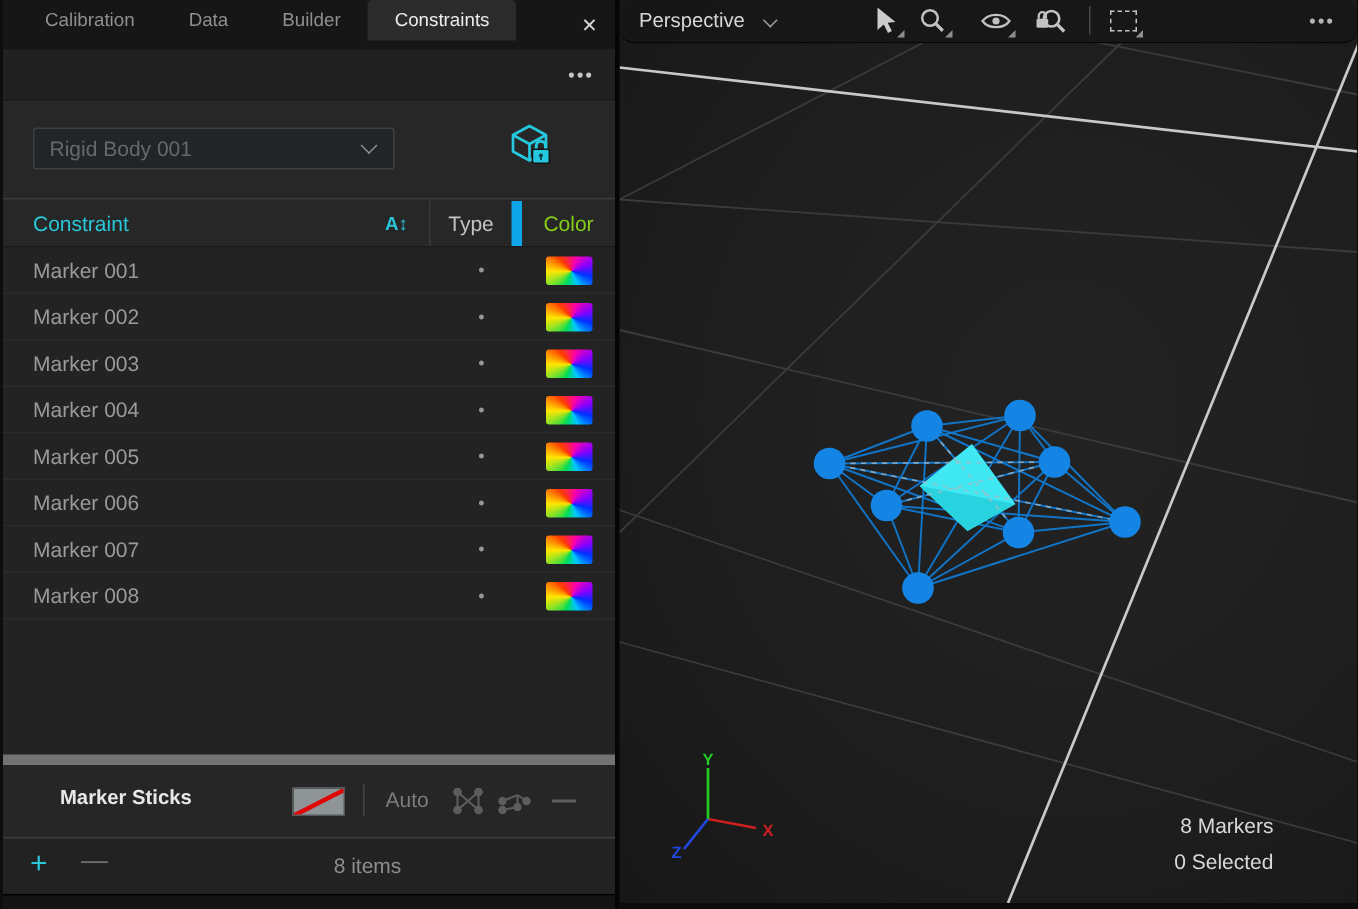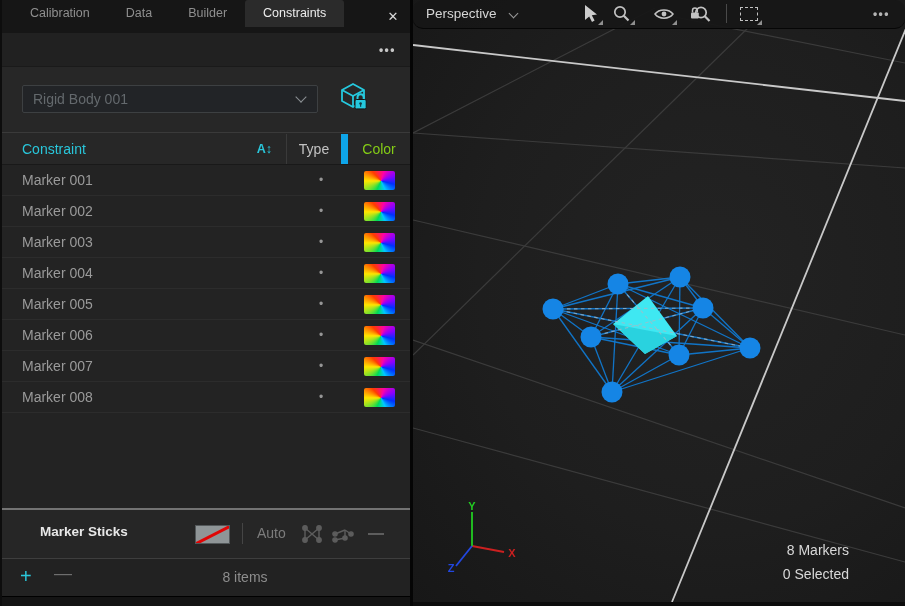--- a/index.html
+++ b/index.html
@@ -11,21 +11,21 @@
               background:#232323;border-left:2px solid #0d0d0d;box-sizing:border-box;}
   .tabbar{position:relative;height:33px;background:#161616;display:flex;padding-left:10px;flex:0 0 33px;}
   .tab{height:27px;line-height:27px;padding:0 18px;font-size:12.5px;color:#8f8f8f;cursor:default;white-space:nowrap;}
   .tab.active{background:#2b2b2b;color:#ececec;border-radius:3px 3px 0 0;}
   .close-btn{position:absolute;right:8px;top:7px;width:18px;height:18px;color:#d8d8d8;font-size:13px;
              display:flex;align-items:center;justify-content:center;}
   .menustrip{position:relative;height:33px;background:#212121;flex:0 0 33px;}
   .ellipsis{position:absolute;right:14px;top:50%;transform:translateY(-50%);color:#c6c6c6;font-size:12px;
             letter-spacing:1.5px;font-weight:bold;}
   .selector-section{position:relative;height:65px;background:#272727;border-top:1px solid #1a1a1a;flex:0 0 65px;}
-  .dropdown{position:absolute;left:20px;top:18px;width:296px;height:28px;background:#222427;border:1px solid #3d4042;
+  .dropdown{position:absolute;left:20px;top:18px;width:241px;height:28px;background:#222427;border:1px solid #3d4042;
             border-radius:2px;box-sizing:border-box;display:flex;align-items:center;}
   .dropdown-text{padding-left:10px;font-size:14px;color:#64696d;flex:1;}
   .chev{width:7px;height:7px;border-right:1.6px solid #8b9094;border-bottom:1.6px solid #8b9094;
         transform:rotate(45deg);margin-right:12px;margin-top:-4px;}
   .cube-btn{position:absolute;left:334px;top:82px;width:36px;height:36px;}
   .selector-section .cube-btn{top:13px;left:334px;}
 
   
   .theader{height:31px;background:#272727;border-top:1px solid #3a3a3a;border-bottom:1px solid #191919;
            display:flex;align-items:center;flex:0 0 31px;font-size:14px;}
@@ -35,21 +35,21 @@
   .th-color{width:62px;text-align:center;color:#84cc16;border-left:7px solid #0ea5e9;line-height:30px;}
   .rows-area{flex:1;background:#232323;overflow:hidden;}
   .trow{height:30px;border-bottom:1px solid #2c2c2c;display:flex;align-items:center;font-size:14px;background:#232323;}
   .rname{flex:1;color:#9a9a9a;padding-left:20px;}
   .rdot{width:54px;text-align:center;color:#969696;font-size:12px;}
   .rswatchc{width:62px;display:flex;justify-content:center;}
   .swatch{width:31px;height:19px;border-radius:2px;
     background:conic-gradient(from -90deg at 55% 52%, #ffe600, #ff3c00 13%, #ff00a8 30%, #8800ff 44%,
                #0030ff 54%, #00c8ff 68%, #00dd55 82%, #ffe600 100%);}
   
-  .sticks{height:48px;background:#262626;border-top:2px solid #737373;position:relative;flex:0 0 48px;}
+  .sticks{height:48px;background:#262626;border-top:7px solid #737373;position:relative;flex:0 0 48px;}
   .sticks-label{position:absolute;left:38px;top:14px;font-size:13.5px;font-weight:bold;color:#e8e8e8;}
   .stick-swatch{position:absolute;left:193px;top:15px;width:33px;height:17px;background:#8f9597;
                 border:1px solid #53585a;overflow:hidden;}
   .stick-swatch .stripe{position:absolute;left:-4px;top:7px;width:44px;height:3.4px;background:#e00505;
                 transform:rotate(-27deg);}
   .vdiv{position:absolute;left:240px;top:13px;width:1px;height:21px;background:#454545;}
   .auto-label{position:absolute;left:255px;top:15px;font-size:14px;color:#7c7c7c;}
   .sicon{position:absolute;top:14px;}
   .dash-btn{position:absolute;left:366px;top:23px;width:16px;height:2px;background:#5d5d5d;}
   

